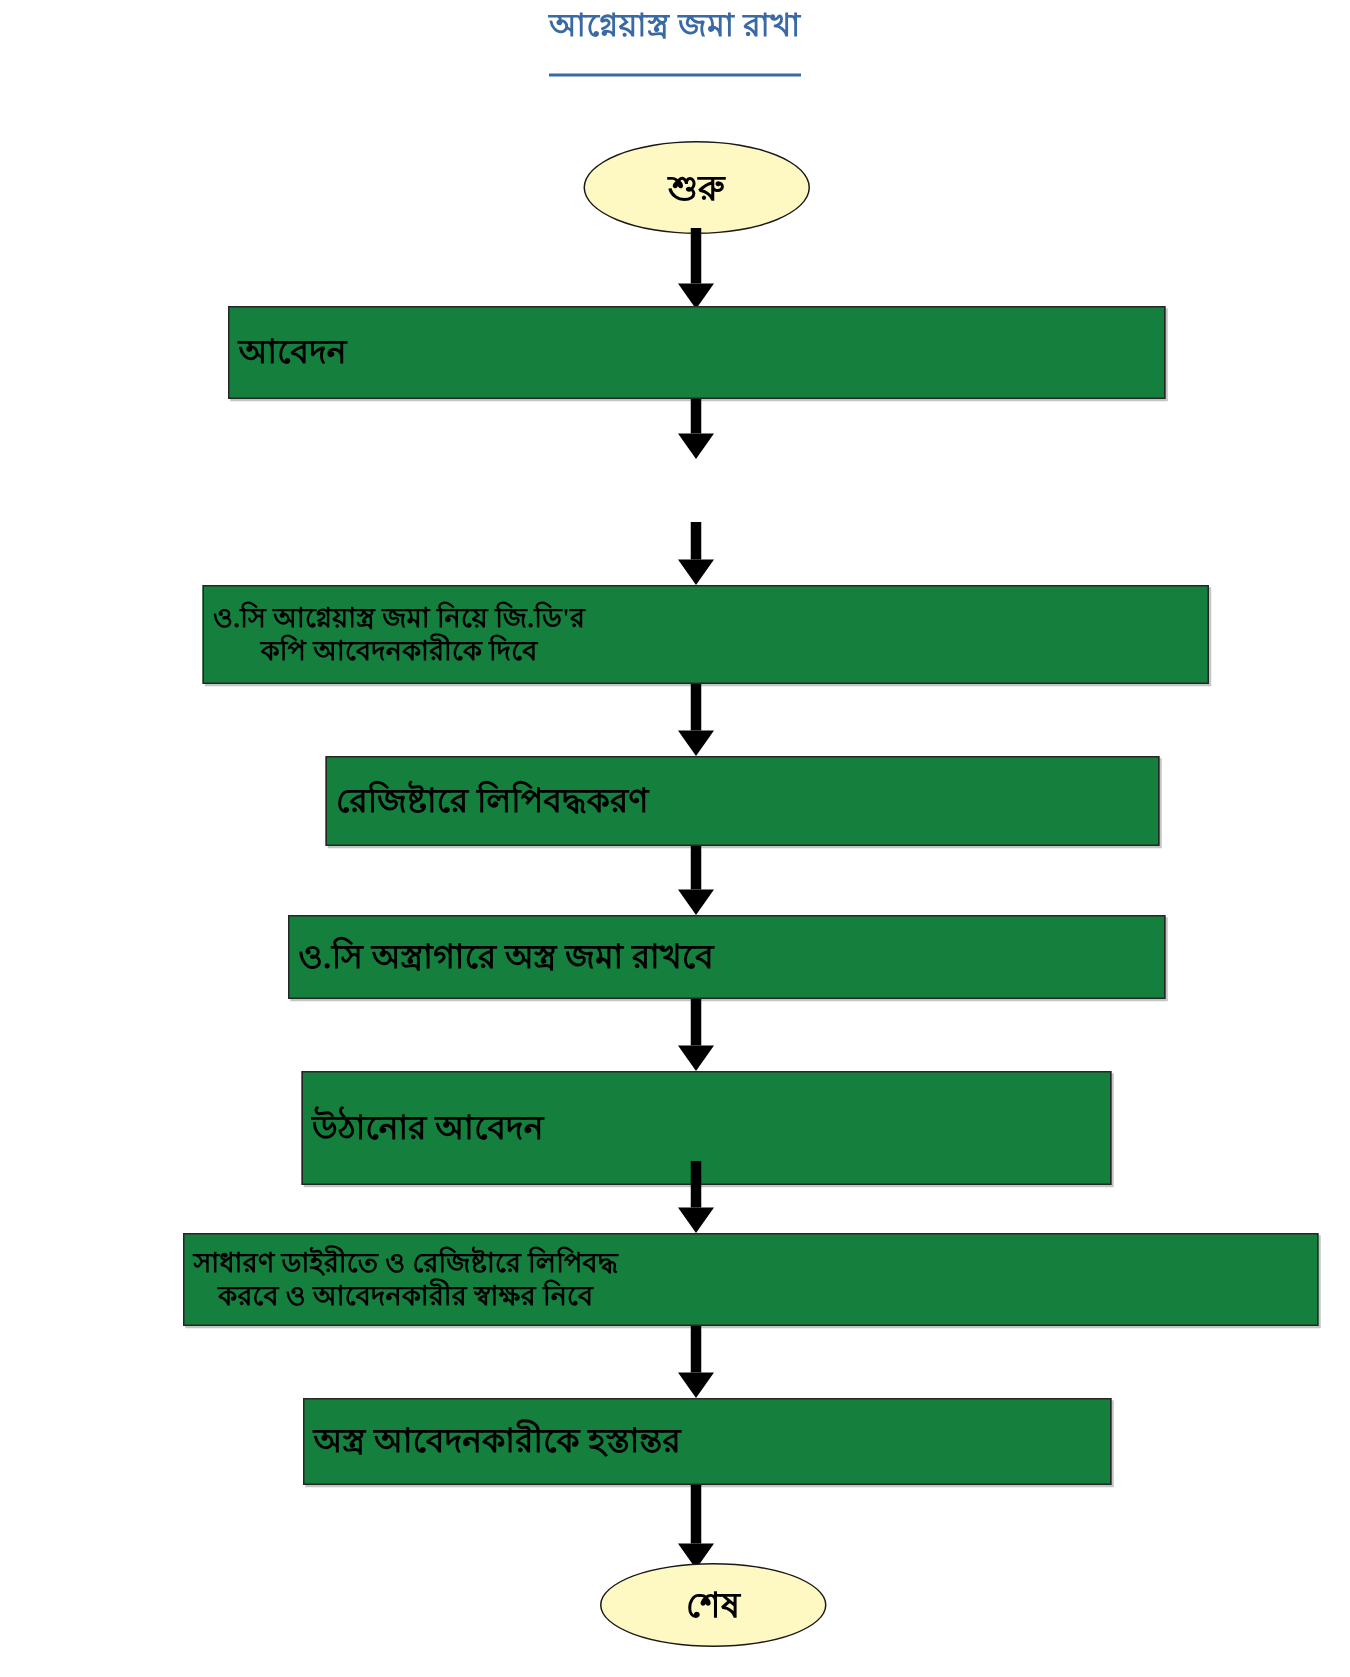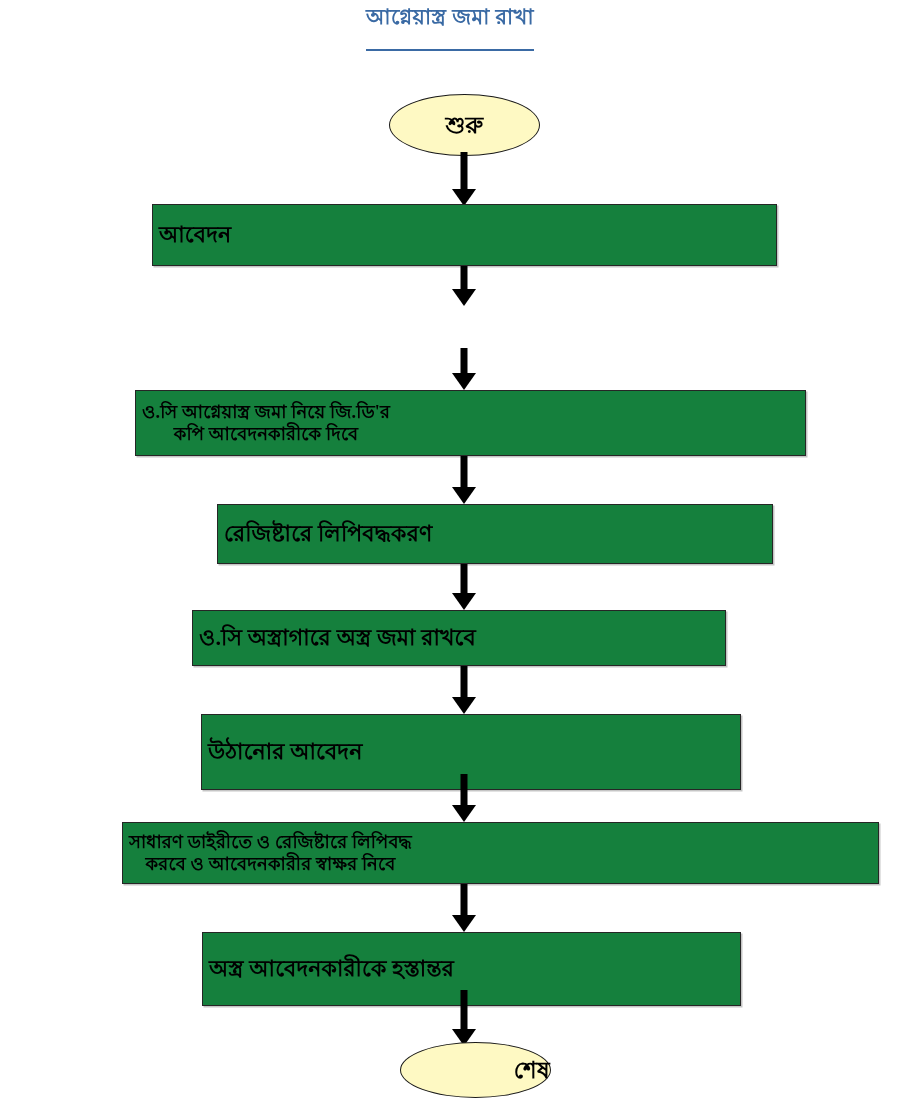--- a/index.html
+++ b/index.html
@@ -159,21 +159,21 @@
 
   <div class="procbox" style="left:185px; top:504px; width:556px; height:60px;margin-left:32px;">
     <span class="box-label">রেজিষ্টারে লিপিবদ্ধকরণ</span>
   </div>
 
   <div class="connector" style="left:448px; top:564px; width:32px; height:46px;">
     <div class="shaft" style="height:29px;"></div>
     <div class="head"></div>
   </div>
 
-  <div class="procbox" style="left:192px; top:610px; width:534px; height:56px;">
+  <div class="procbox" style="left:192px; top:610px; width:585px; height:56px;">
     <span class="box-label">ও.সি অস্ত্রাগারে অস্ত্র জমা রাখবে</span>
   </div>
 
   <div class="connector" style="left:448px; top:666px; width:32px; height:48px;">
     <div class="shaft" style="height:31px;"></div>
     <div class="head"></div>
   </div>
 
   <div class="procbox" style="left:201px; top:714px; width:540px; height:76px;">
     <span class="box-label">উঠানোর আবেদন</span>
@@ -187,26 +187,26 @@
   <div class="procbox two-line" style="left:122px; top:822px; width:757px; height:62px;">
     <span class="box-label">সাধারণ ডাইরীতে ও রেজিষ্টারে লিপিবদ্ধ
 করবে ও আবেদনকারীর স্বাক্ষর নিবে</span>
   </div>
 
   <div class="connector" style="left:448px; top:884px; width:32px; height:48px;">
     <div class="shaft" style="height:31px;"></div>
     <div class="head"></div>
   </div>
 
-  <div class="procbox" style="left:202px; top:932px; width:539px; height:74px;">
+  <div class="procbox" style="left:202px; top:932px; width:539px; height:58px;">
     <span class="box-label">অস্ত্র আবেদনকারীকে হস্তান্তর</span>
   </div>
 
   <div class="connector" style="left:448px; top:990px; width:32px; height:56px;">
     <div class="shaft" style="height:39px;"></div>
     <div class="head"></div>
   </div>
 
-  <div class="terminator" style="left:400px; top:1042px; width:151px; height:56px;justify-content:flex-end;">
+  <div class="terminator" style="left:400px; top:1042px; width:151px; height:56px;">
     <span class="term-label">শেষ</span>
   </div>
 
 </div>
 
 </body></html>

